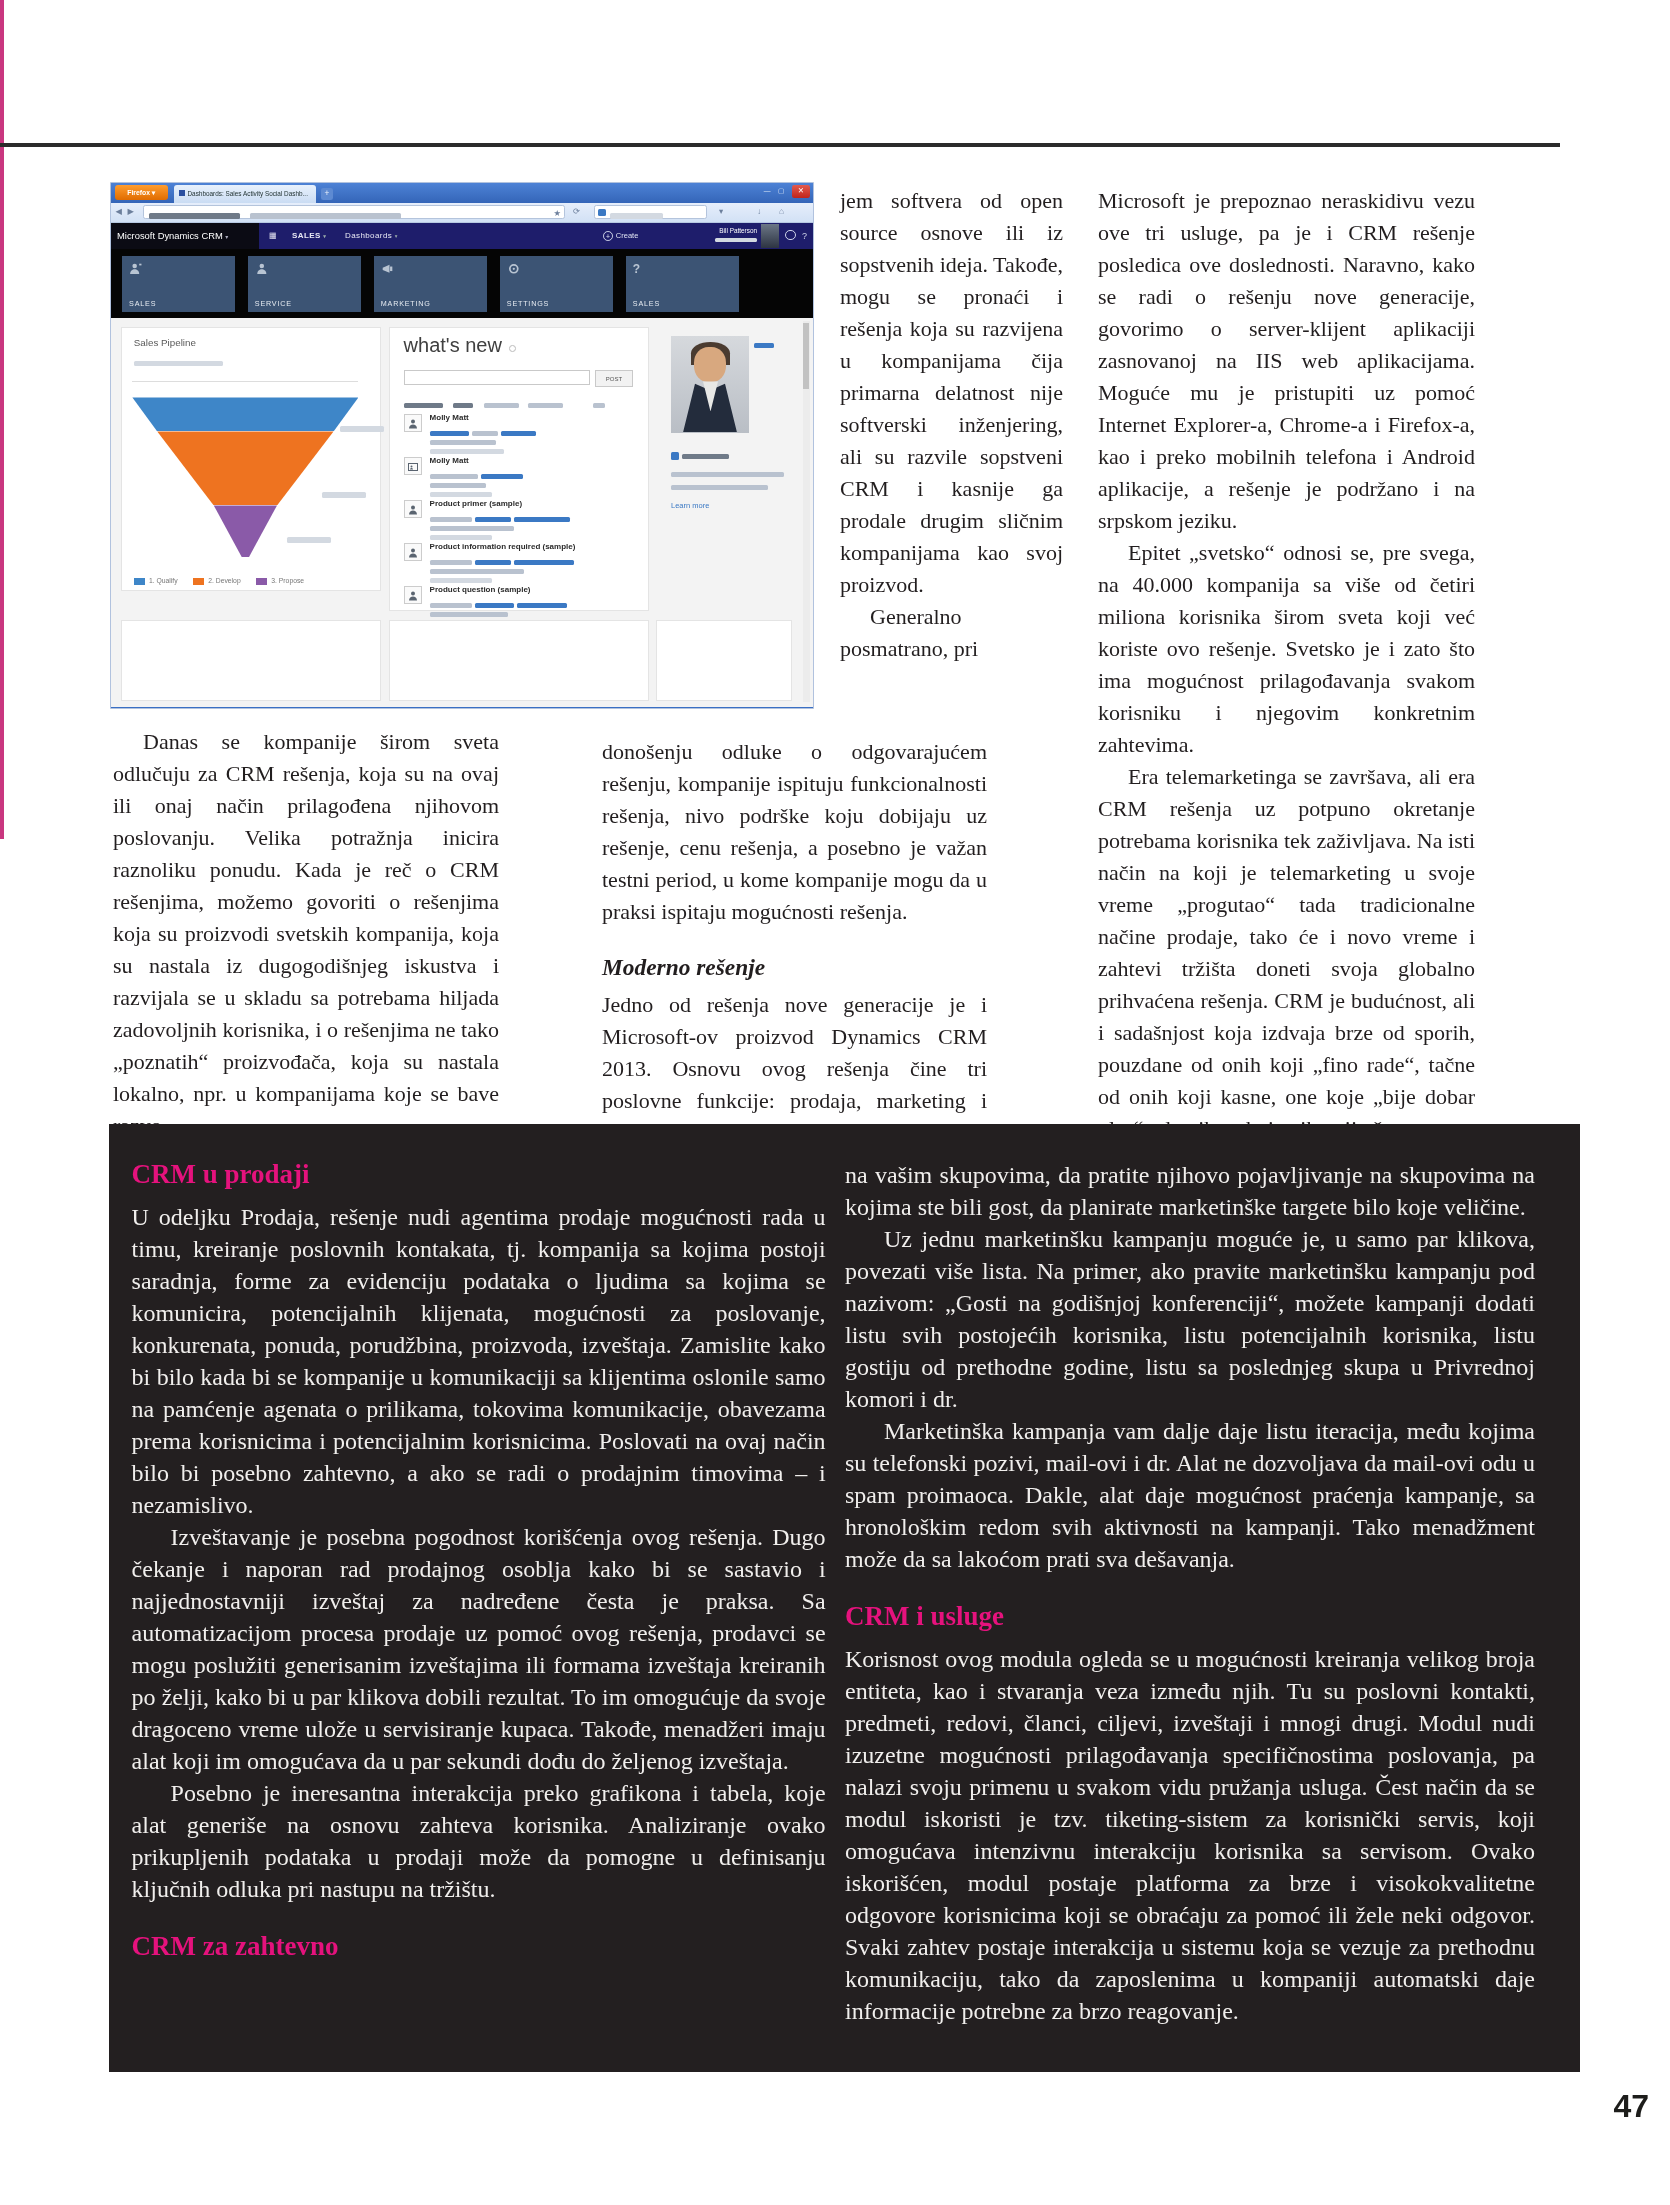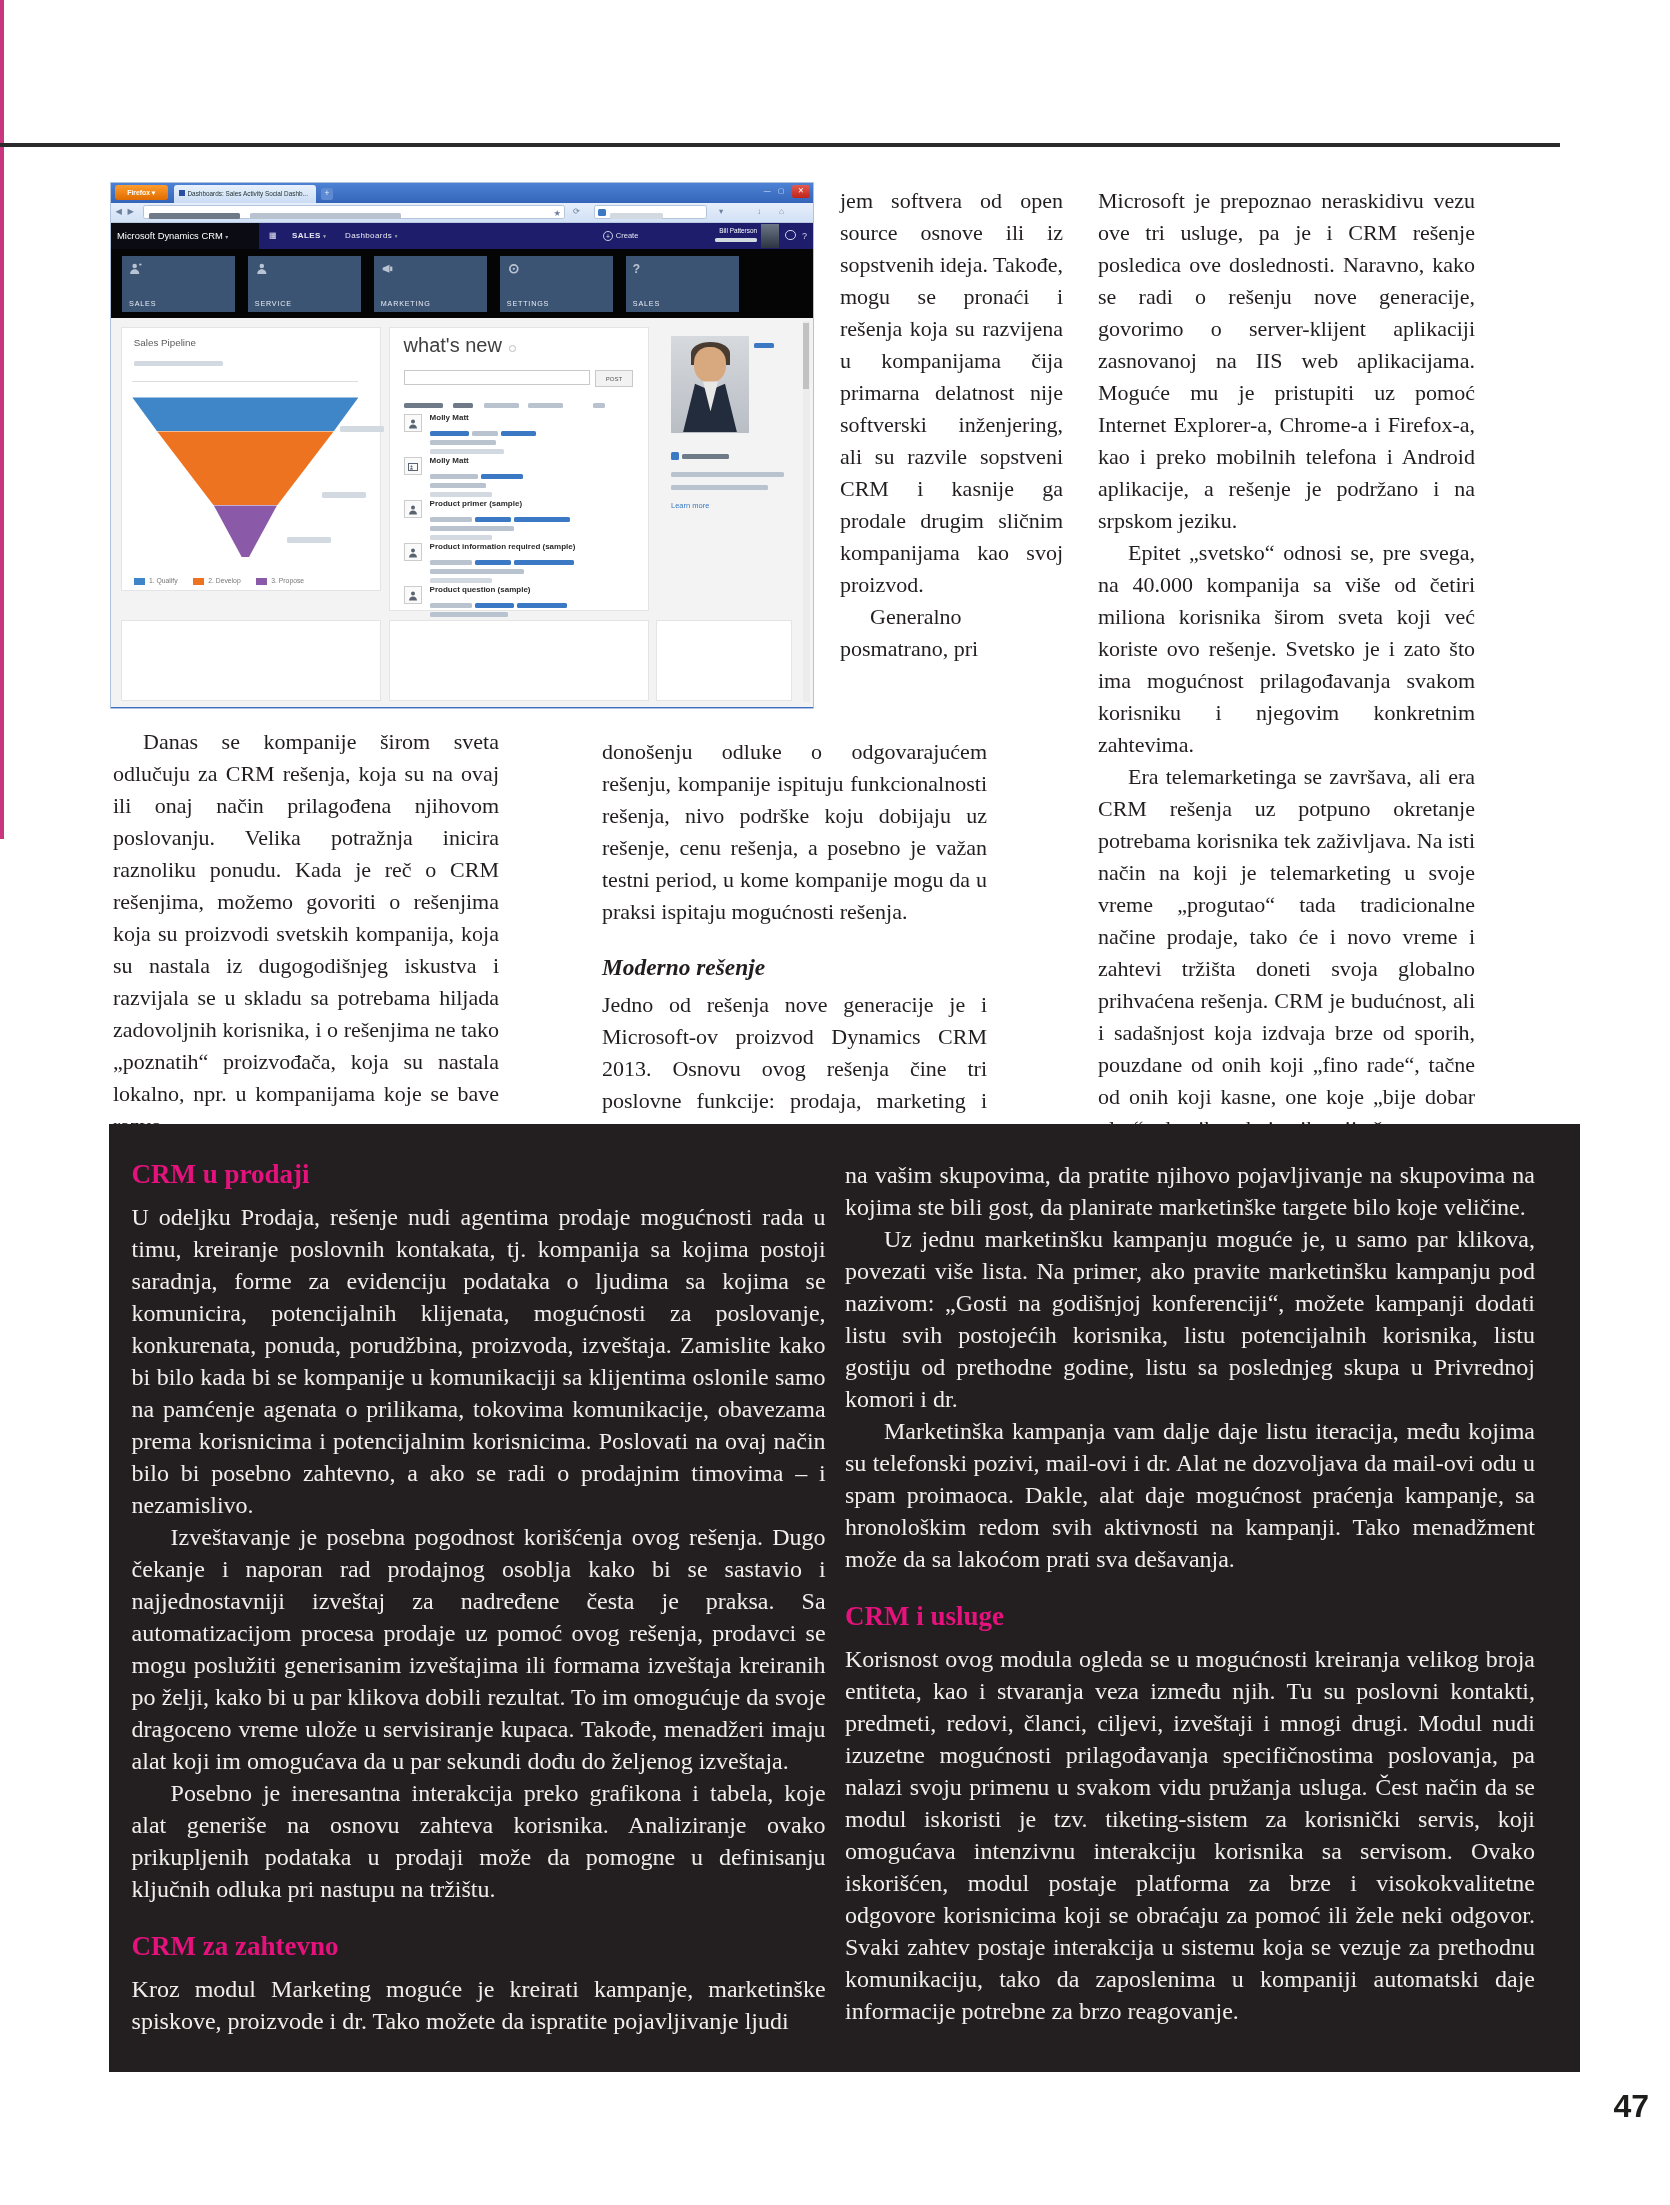--- a/index.html
+++ b/index.html
@@ -374,21 +374,20 @@
     <p class="byline" data-interactable="false"><span>Milovan Blagojević i Katarina Đurić</span><span class="sq" data-interactable="false"></span></p>
   </div>
 
   <div class="darkbox" data-interactable="false">
     <div class="dcol dcol1" data-interactable="false">
       <p class="pinkhead first" data-interactable="false">CRM u prodaji</p>
       <p data-interactable="false">U odeljku Prodaja, rešenje nudi agentima prodaje mogućnosti rada u timu, kreiranje poslovnih kontakata, tj. kompanija sa kojima postoji saradnja, forme za evidenciju podataka o ljudima sa kojima se komunicira, potencijalnih klijenata, mogućnosti za poslovanje, konkurenata, ponuda, porudžbina, proizvoda, izveštaja. Zamislite kako bi bilo kada bi se kompanije u komunikaciji sa klijentima oslonile samo na pamćenje agenata o prilikama, tokovima komunikacije, obavezama prema korisnicima i potencijalnim korisnicima. Poslovati na ovaj način bilo bi posebno zahtevno, a ako se radi o prodajnim timovima – i nezamislivo.</p>
       <p class="ind" data-interactable="false">Izveštavanje je posebna pogodnost korišćenja ovog rešenja. Dugo čekanje i naporan rad prodajnog osoblja kako bi se sastavio i najjednostavniji izveštaj za nadređene česta je praksa. Sa automatizacijom procesa prodaje uz pomoć ovog rešenja, prodavci se mogu poslužiti generisanim izveštajima ili formama izveštaja kreiranih po želji, kako bi u par klikova dobili rezultat. To im omogućuje da svoje dragoceno vreme ulože u servisiranje kupaca. Takođe, menadžeri imaju alat koji im omogućava da u par sekundi dođu do željenog izveštaja.</p>
       <p class="ind" data-interactable="false">Posebno je ineresantna interakcija preko grafikona i tabela, koje alat generiše na osnovu zahteva korisnika. Analiziranje ovako prikupljenih podataka u prodaji može da pomogne u definisanju ključnih odluka pri nastupu na tržištu.</p>
       <p class="pinkhead" data-interactable="false">CRM za zahtevno</p>
-      <p data-interactable="false">Kroz modul Marketing moguće je kreirati kampanje, marketinške spiskove, proizvode i dr. Tako možete da ispratite pojavljivanje ljudi</p>
     </div>
     <div class="dcol dcol2" data-interactable="false">
       <p data-interactable="false">na vašim skupovima, da pratite njihovo pojavljivanje na skupovima na kojima ste bili gost, da planirate marketinške targete bilo koje veličine.</p>
       <p class="ind" data-interactable="false">Uz jednu marketinšku kampanju moguće je, u samo par klikova, povezati više lista. Na primer, ako pravite marketinšku kampanju pod nazivom: „Gosti na godišnjoj konferenciji“, možete kampanji dodati listu svih postojećih korisnika, listu potencijalnih korisnika, listu gostiju od prethodne godine, listu sa poslednjeg skupa u Privrednoj komori i dr.</p>
       <p class="ind" data-interactable="false">Marketinška kampanja vam dalje daje listu iteracija, među kojima su telefonski pozivi, mail-ovi i dr. Alat ne dozvoljava da mail-ovi odu u spam proimaoca. Dakle, alat daje mogućnost praćenja kampanje, sa hronološkim redom svih aktivnosti na kampanji. Tako menadžment može da sa lakoćom prati sva dešavanja.</p>
       <p class="pinkhead" data-interactable="false">CRM i usluge</p>
       <p data-interactable="false">Korisnost ovog modula ogleda se u mogućnosti kreiranja velikog broja entiteta, kao i stvaranja veza između njih. Tu su poslovni kontakti, predmeti, redovi, članci, ciljevi, izveštaji i mnogi drugi. Modul nudi izuzetne mogućnosti prilagođavanja specifičnostima poslovanja, pa nalazi svoju primenu u svakom vidu pružanja usluga. Čest način da se modul iskoristi je tzv. tiketing-sistem za korisnički servis, koji omogućava intenzivnu interakciju korisnika sa servisom. Ovako iskorišćen, modul postaje platforma za brze i visokokvalitetne odgovore korisnicima koji se obraćaju za pomoć ili žele neki odgovor. Svaki zahtev postaje interakcija u sistemu koja se vezuje za prethodnu komunikaciju, tako da zaposlenima u kompaniji automatski daje informacije potrebne za brzo reagovanje.</p>
     </div>
   </div>
 

